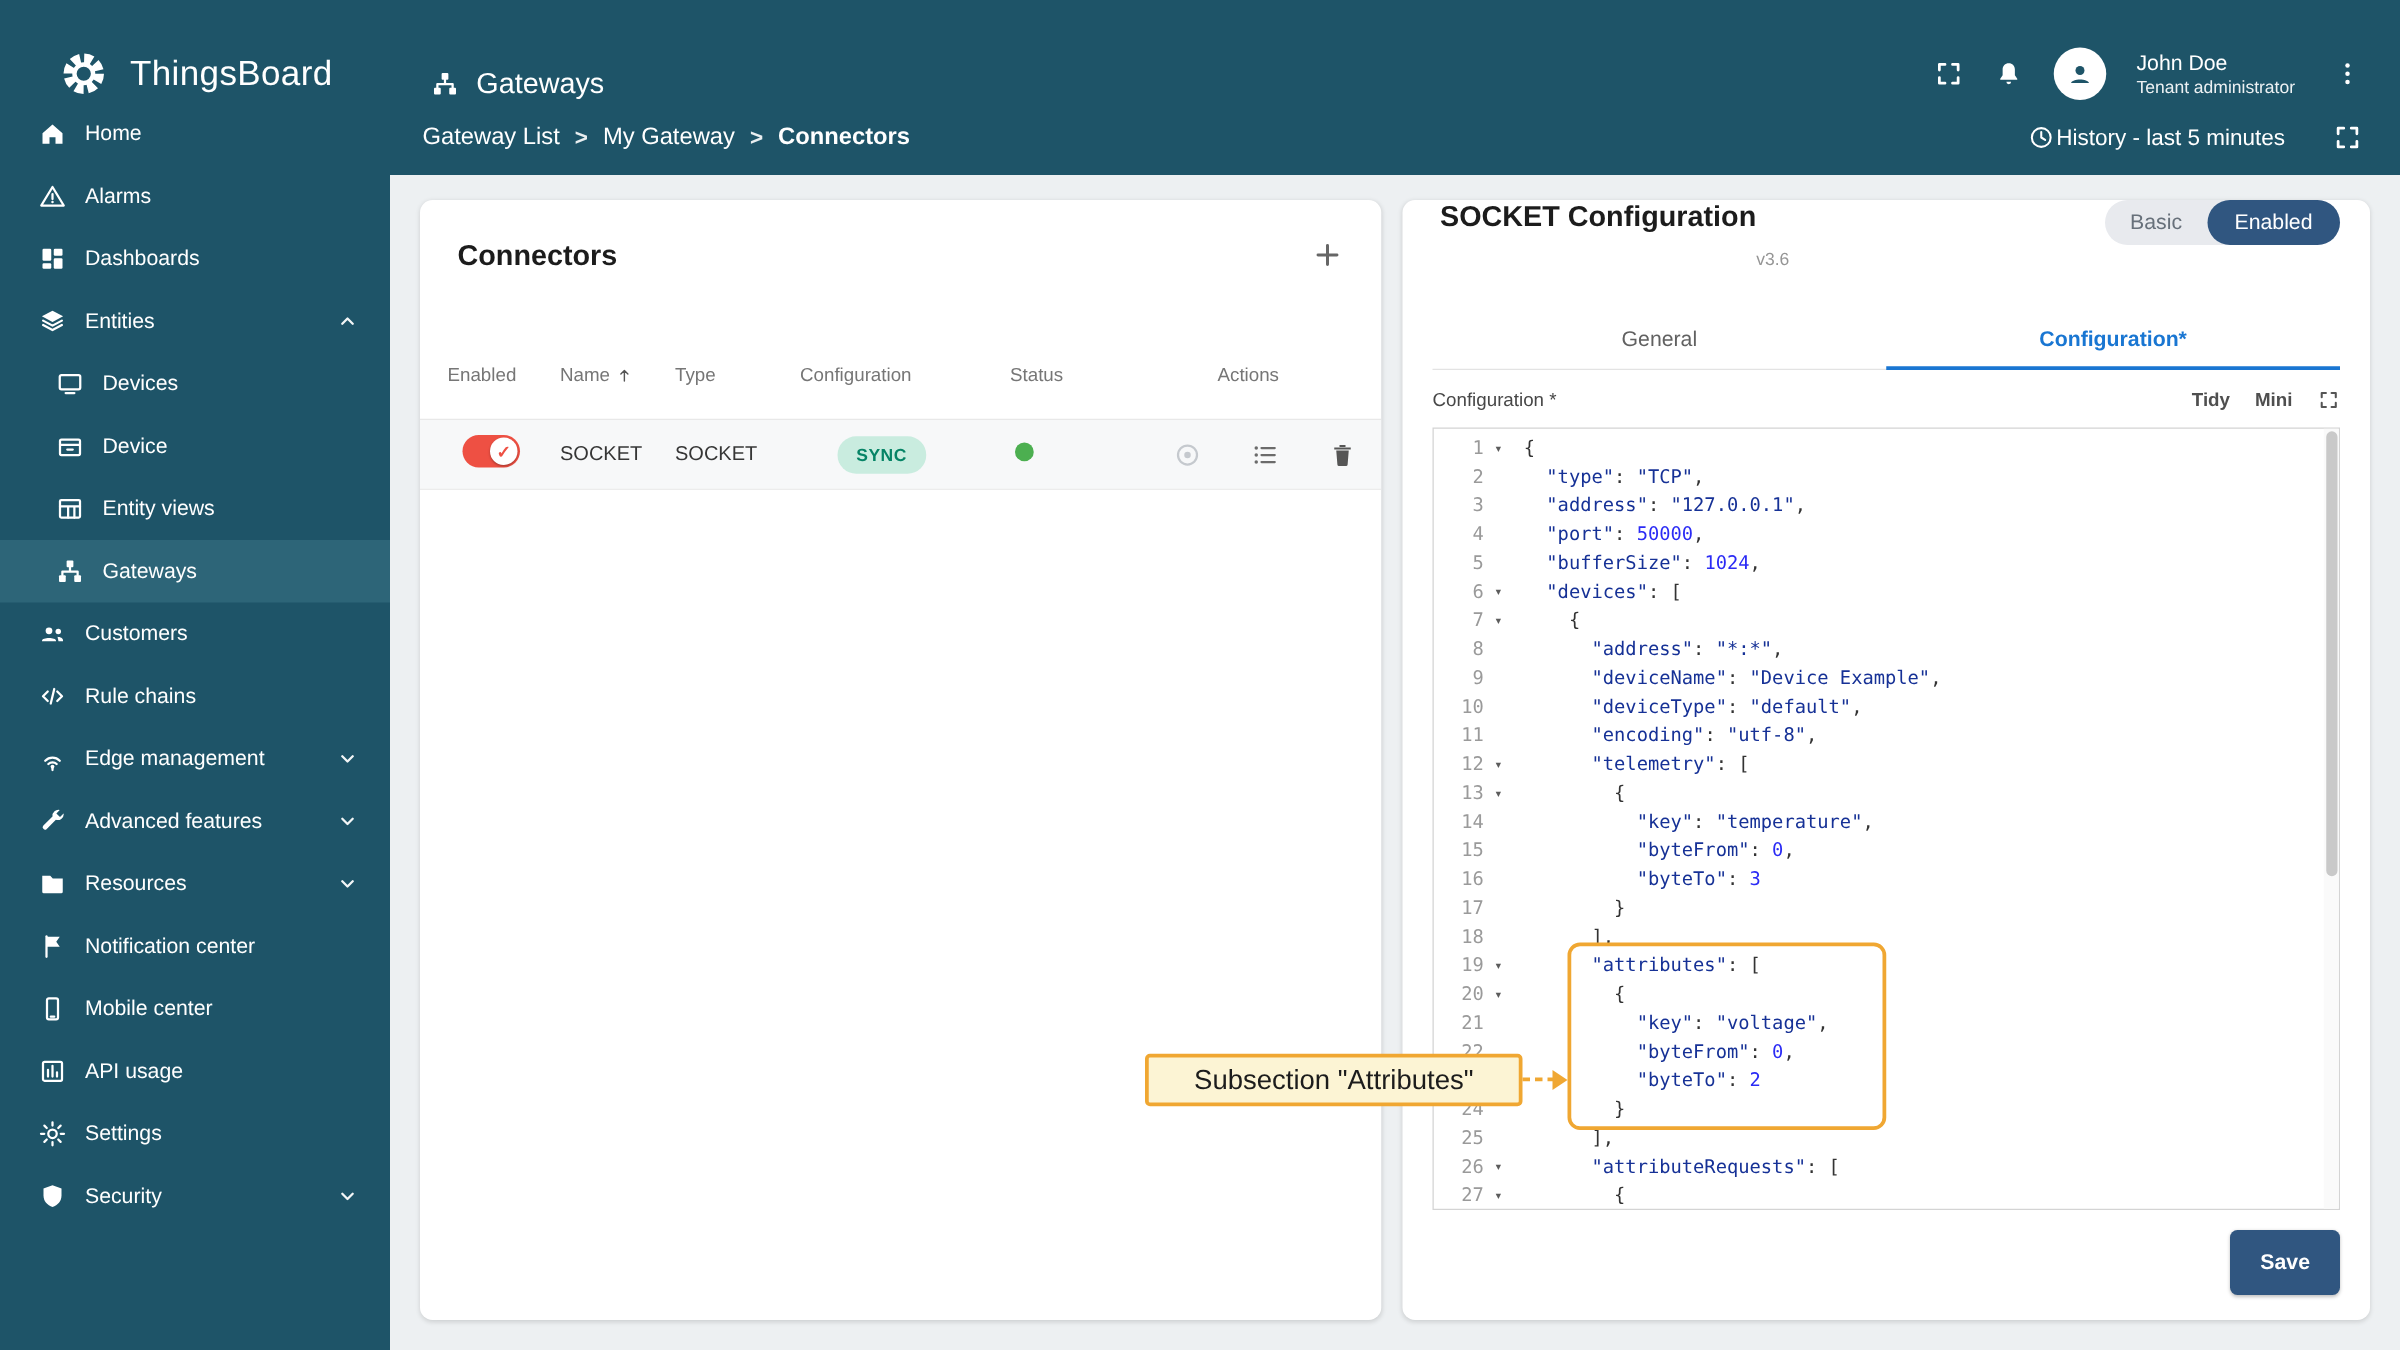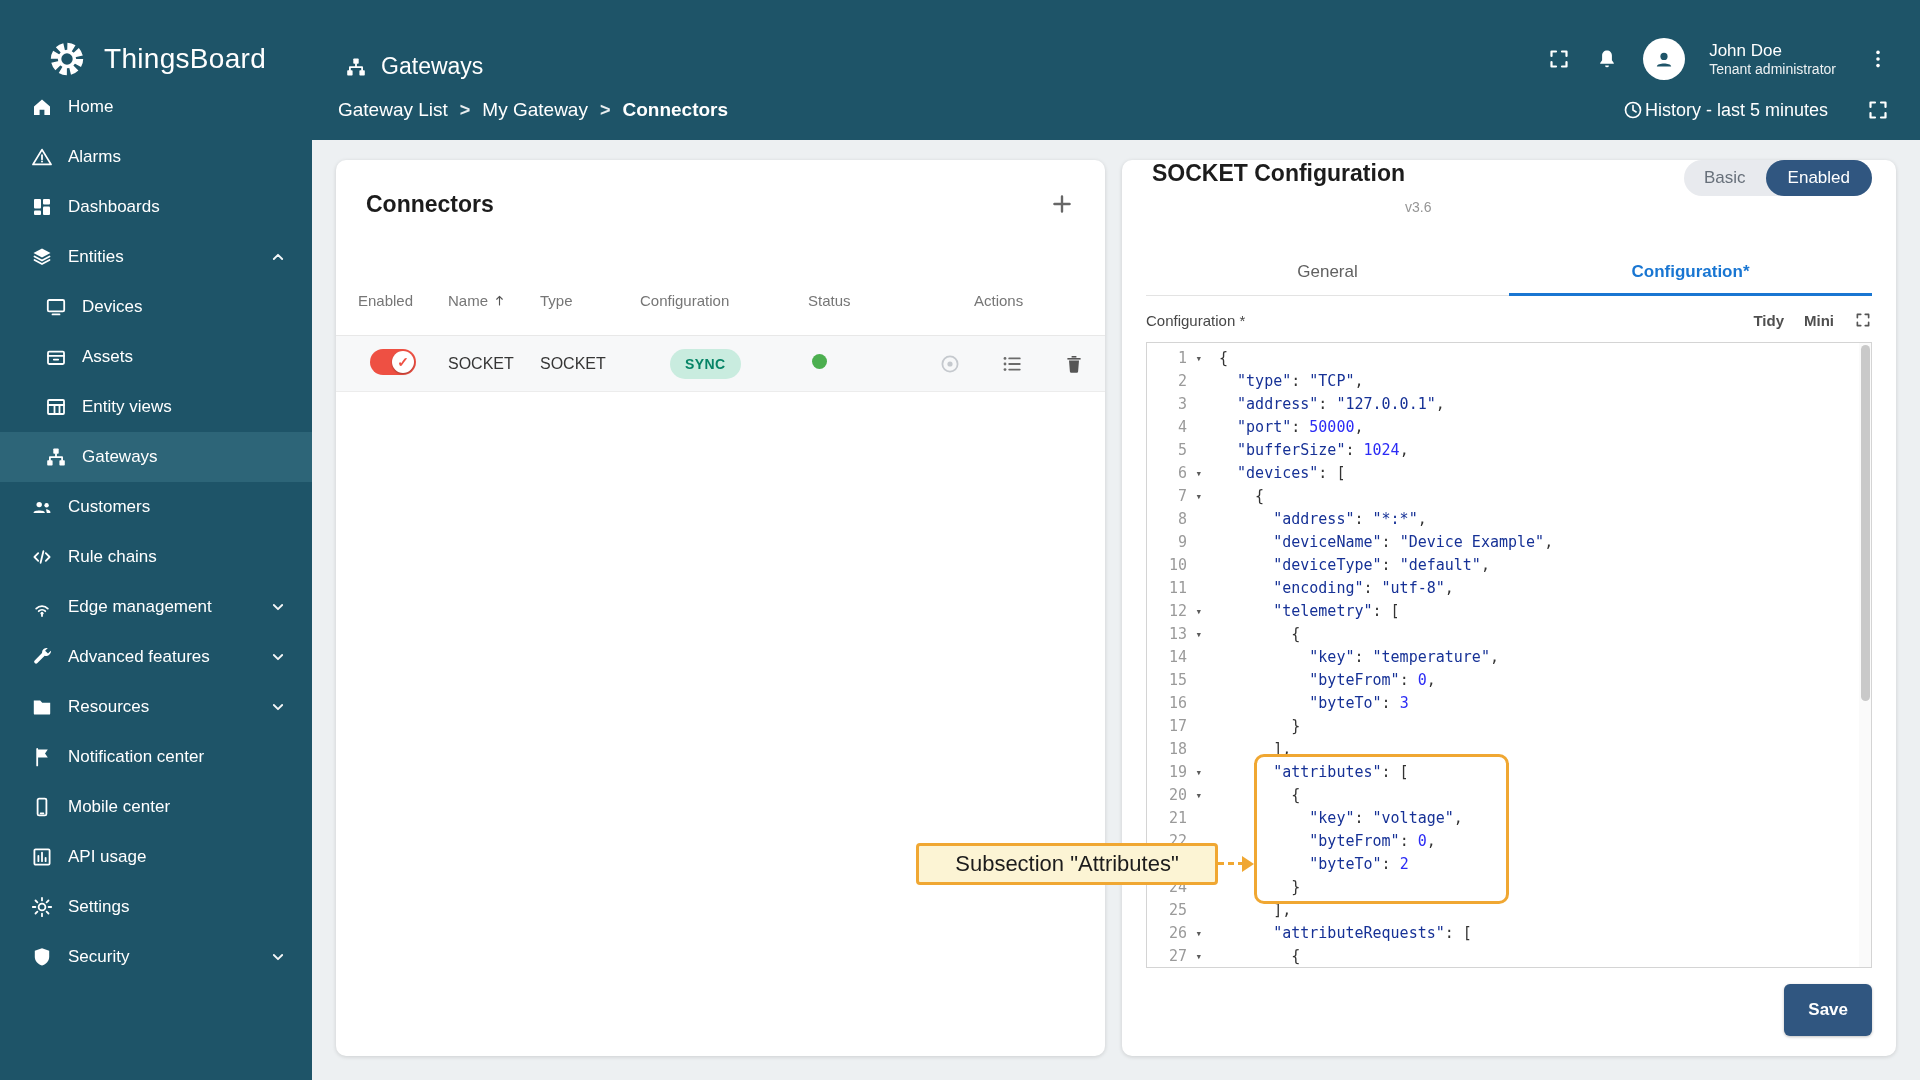--- a/index.html
+++ b/index.html
@@ -251,21 +251,21 @@
     <span class="nav-label">Devices</span>
 
   </div>
       <div class="nav-item sub">
     <span class="nav-icon">
           <svg viewBox="0 0 24 24" width="24" height="24">
             <rect fill="none" stroke="currentColor" stroke-width="1.8" stroke-linecap="round" stroke-linejoin="round" x="4" y="6.6" width="16" height="12.4" rx="1.2"></rect>
             <path fill="none" stroke="currentColor" stroke-width="1.8" stroke-linecap="round" stroke-linejoin="round" d="M4 10.8h16M9.8 14.6h4.4"></path>
           </svg>
         </span>
-    <span class="nav-label">Assets</span>
+    <span class="nav-label">Device</span>
 
   </div>
       <div class="nav-item sub">
     <span class="nav-icon">
           <svg viewBox="0 0 24 24" width="24" height="24">
             <rect fill="none" stroke="currentColor" stroke-width="1.8" stroke-linecap="round" stroke-linejoin="round" x="4" y="5" width="16" height="14" rx="1"></rect>
             <path fill="none" stroke="currentColor" stroke-width="1.8" stroke-linecap="round" stroke-linejoin="round" d="M4 10h16M10.5 10v9M15.5 10v9"></path>
           </svg>
         </span>
     <span class="nav-label">Entity views</span>

